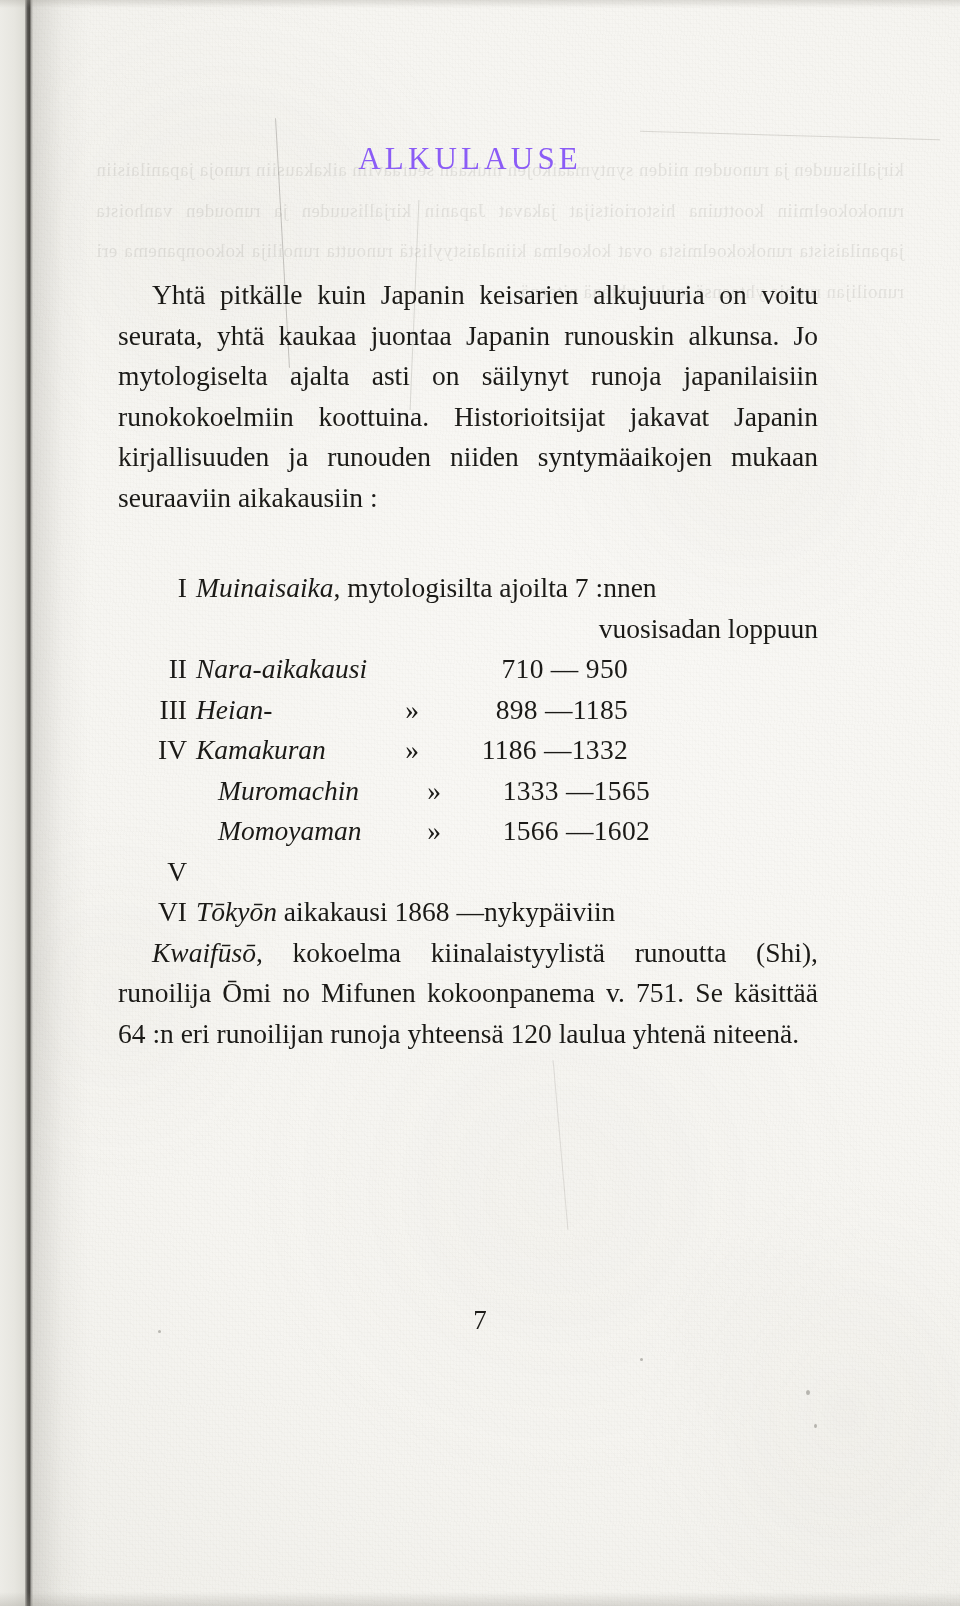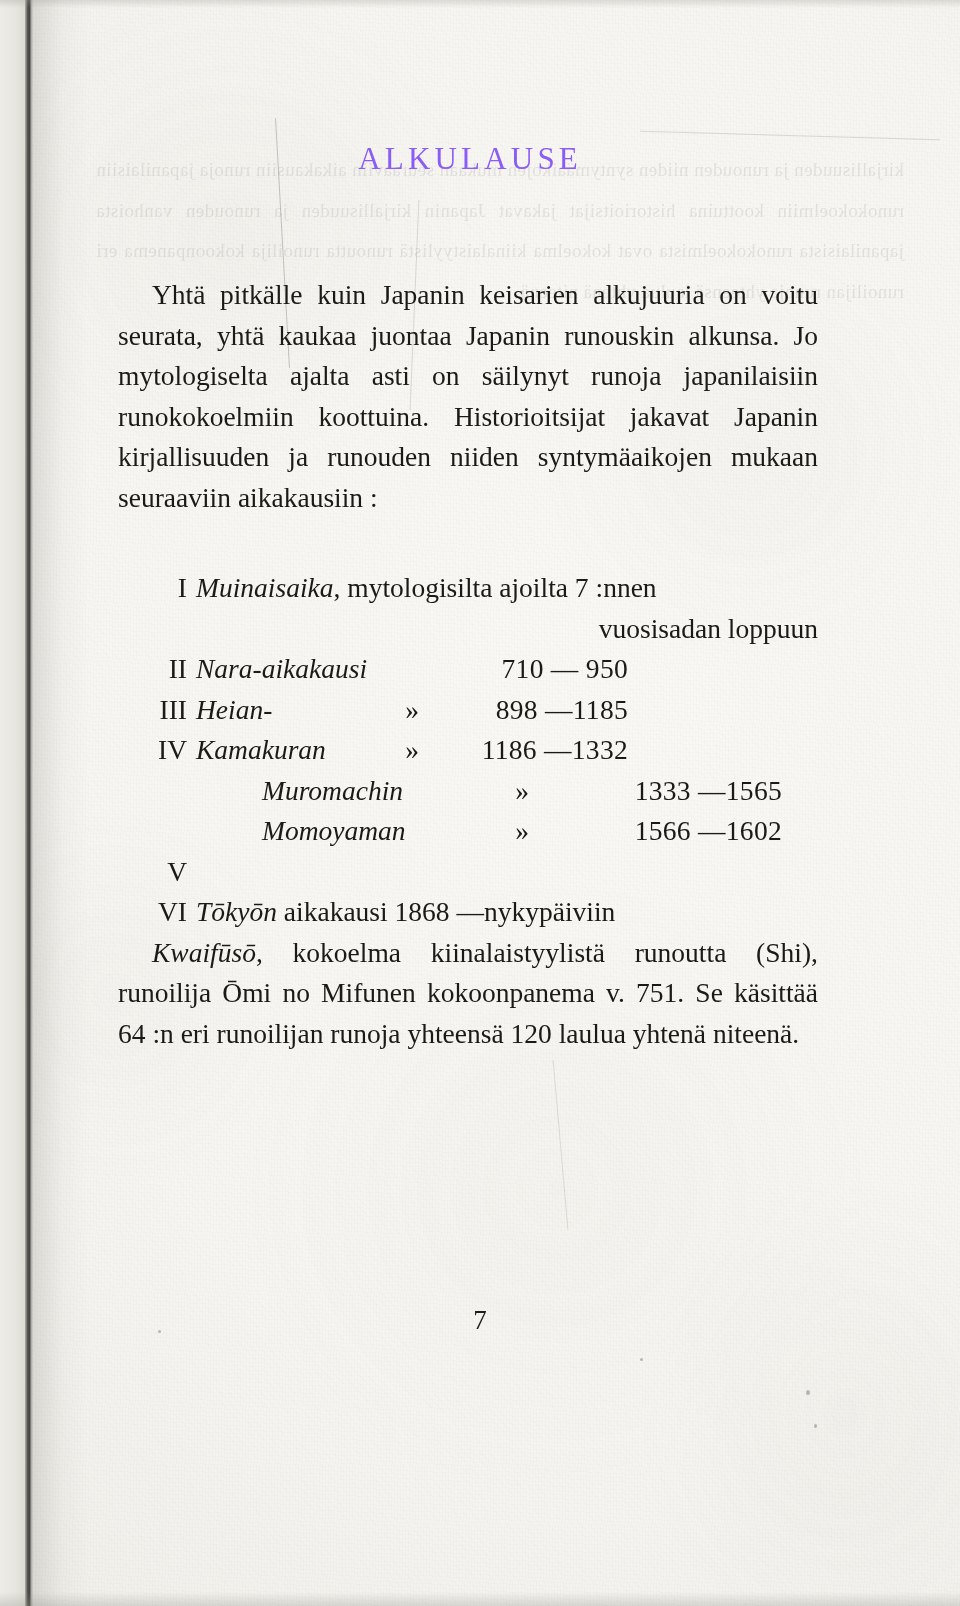--- a/index.html
+++ b/index.html
@@ -210,21 +210,20 @@
   }
   .era-free {
     white-space: nowrap;
   }
   .era-cont {
     padding-left: 78px;
     justify-content: flex-end;
   }
   .era-indent-extra {
     padding-left: 22px;
-    gap: 44px;
   }
 
   
   .folio {
     position: absolute;
     left: 0;
     right: 0;
     top: 1305px;
     text-align: center;
     font-size: 27px;

